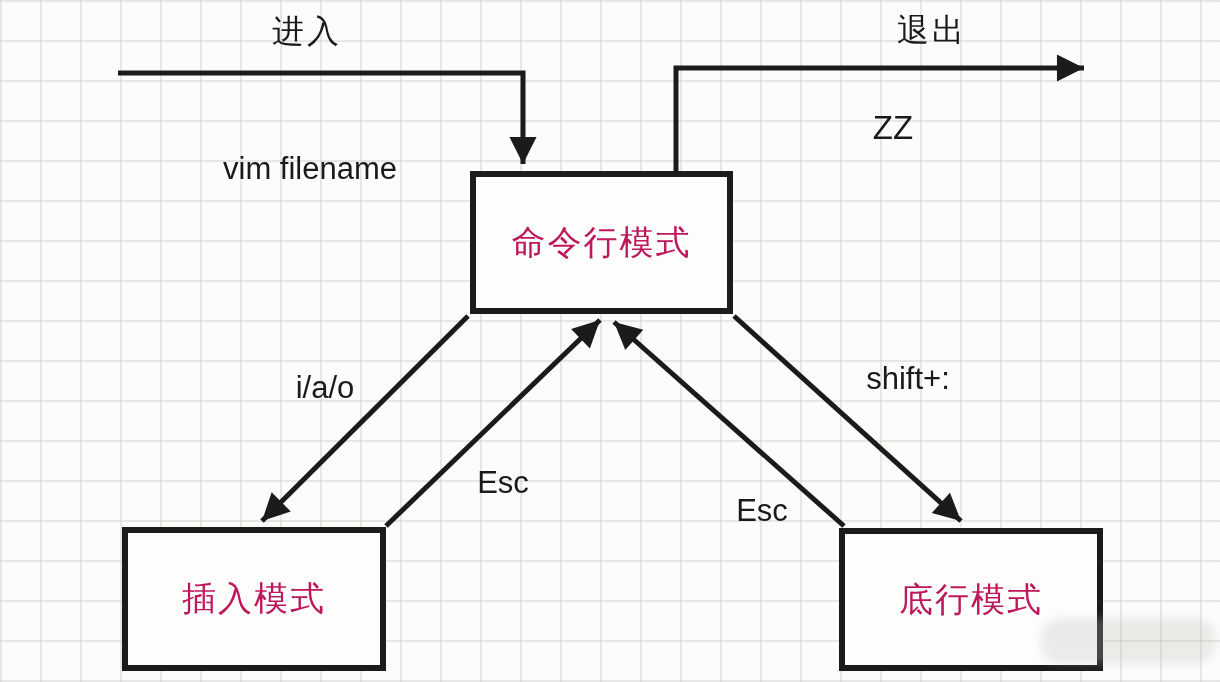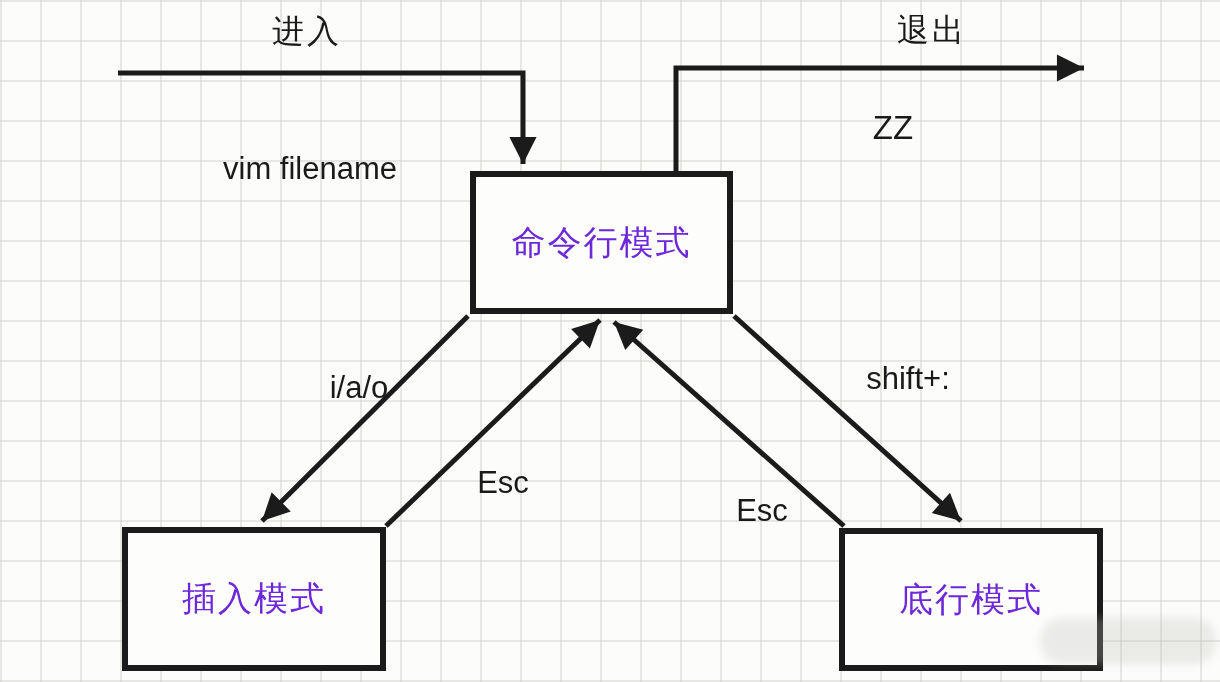--- a/index.html
+++ b/index.html
@@ -31,40 +31,40 @@
     background: #fdfdfc;
     display: flex;
     align-items: center;
     justify-content: center;
     box-sizing: border-box;
   }
   .node span {
     font-size: 34px;
     font-weight: 500;
     letter-spacing: 2px;
-    color: #6d28d9;
+    color: #be185d;
   }
   #node-command  { left: 470px; top: 171px; width: 263px; height: 143px; }
   #node-insert   { left: 122px; top: 527px; width: 264px; height: 144px; }
   #node-lastline { left: 839px; top: 528px; width: 264px; height: 143px; }
 
   .lbl {
     position: absolute;
     transform: translate(-50%, -50%);
     font-size: 31px;
     font-weight: 500;
     white-space: nowrap;
     color: #1a1a1a;
   }
   .lbl.cjk { letter-spacing: 3px; font-size: 32px; }
   #lbl-enter      { left: 307px; top: 32px;  }
   #lbl-enter-cmd  { left: 310px; top: 125px; margin-top: 44px; }
   #lbl-exit       { left: 900px; top: 31px; margin-left: 32px;  }
   #lbl-exit-cmd   { left: 893px; top: 113px; font-size: 33px; margin-top: 15px; }
-  #lbl-iao        { left: 325px; top: 388px; margin-left: 34px; }
+  #lbl-iao        { left: 325px; top: 388px; }
   #lbl-esc-left   { left: 503px; top: 483px; }
   #lbl-shift      { left: 908px; top: 379px; }
   #lbl-esc-right  { left: 762px; top: 511px; }
 
   .smudge {
     position: absolute;
     left: 1040px; top: 618px;
     width: 176px; height: 46px;
     background: rgba(186,186,180,0.28);
     border-radius: 22px;

